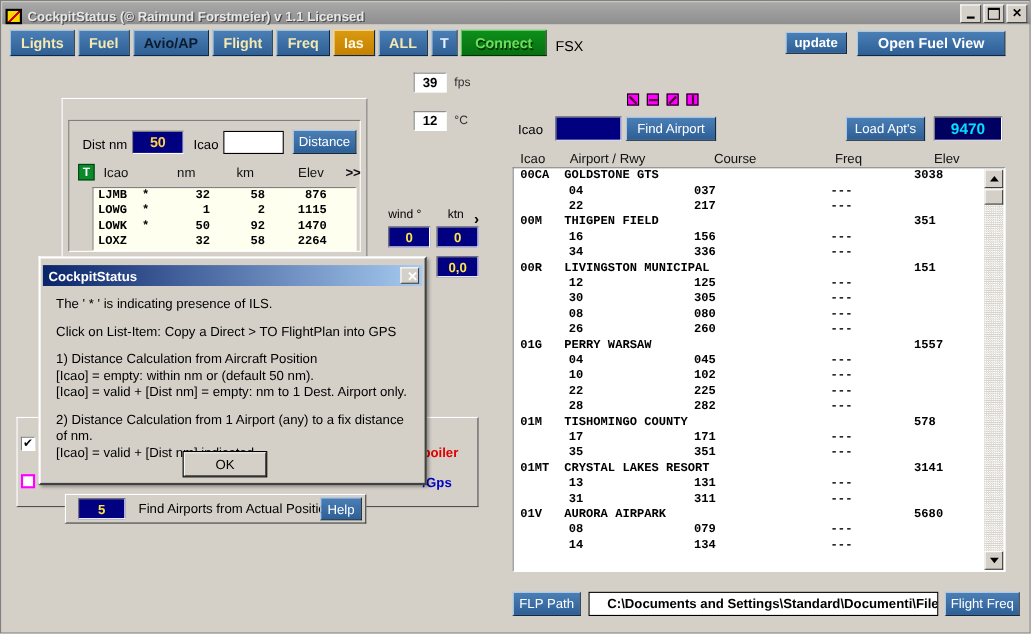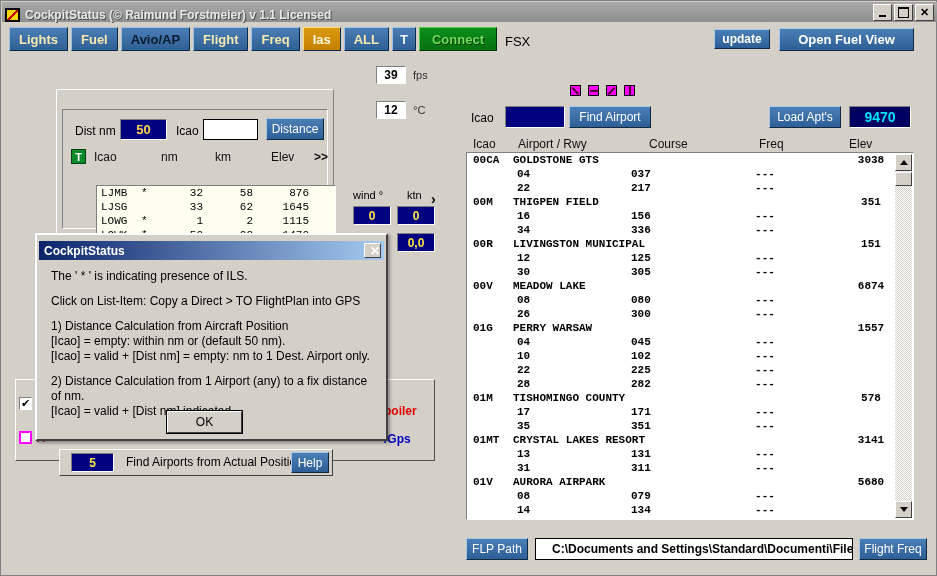--- a/index.html
+++ b/index.html
@@ -106,26 +106,26 @@
      box-sizing:border-box;background:#fff;border:1px solid #000;}
   #ad-distbtn{position:absolute;left:203px;top:8px;width:58px;height:22px;
      font-size:12px;font-weight:normal;}
   #ad-tbadge{position:absolute;left:8px;top:39px;width:15px;height:15px;
      background:#0a8a2a;color:#fff;font-weight:bold;font-size:11px;
      display:flex;align-items:center;justify-content:center;
      border:1px solid #063f14;box-sizing:border-box;}
   .ad-hdr{position:absolute;top:40px;font-size:12px;color:#111;}
   #ad-h1{left:31px;} #ad-h2{left:98px;} #ad-h3{left:152px;} #ad-h4{left:208px;}
   #ad-h5{left:251px;font-weight:bold;}
-  #ad-list{position:absolute;left:21px;top:75px;width:240px;height:58px;
+  #ad-list{position:absolute;left:21px;top:60px;width:240px;height:58px;
      background:#fffff0;box-sizing:border-box;overflow:hidden;
      border-top:1px solid #808080;border-left:1px solid #808080;
      border-right:1px solid #fff;border-bottom:1px solid #fff;
      font-family:"Liberation Mono","DejaVu Sans Mono",monospace;
-     font-size:11px;font-weight:normal;margin-left:12px;}
+     font-size:11px;font-weight:bold;}
   #ad-list .r{position:relative;height:14px;line-height:14px;white-space:pre;}
   #ad-list .c-icao{position:absolute;left:4px;}
   #ad-list .c-ils{position:absolute;left:44px;}
   #ad-list .c-nm{position:absolute;left:68px;width:38px;text-align:right;}
   #ad-list .c-km{position:absolute;left:118px;width:38px;text-align:right;}
   #ad-list .c-elev{position:absolute;left:168px;width:44px;text-align:right;}
 
   
   #windbox{position:absolute;left:352px;top:188px;width:85px;}
   #wind-lab{position:absolute;left:0px;top:0px;font-size:11px;}
@@ -189,21 +189,21 @@
      border-right:1px solid #fff;border-bottom:1px solid #fff;}
   #ap-rows{position:absolute;left:0;top:0;width:428px;
      font-family:"Liberation Mono","DejaVu Sans Mono",monospace;
      font-size:11px;font-weight:bold;}
   #ap-rows .ar{position:relative;height:14px;line-height:14px;white-space:pre;}
   #ap-rows .a-icao{position:absolute;left:6px;}
   #ap-rows .a-name{position:absolute;left:46px;}
   #ap-rows .a-rwy{position:absolute;left:50px;}
   #ap-rows .a-crs{position:absolute;left:164px;width:36px;text-align:left;}
   #ap-rows .a-freq{position:absolute;left:280px;width:36px;text-align:center;}
-  #ap-rows .a-elev{position:absolute;left:380px;width:48px;text-align:center;}
+  #ap-rows .a-elev{position:absolute;left:364px;width:48px;text-align:left;}
 
   
   #ap-scroll{position:absolute;right:1px;top:1px;width:17px;bottom:1px;
      background:#d4d0c8;}
   #ap-scroll .track{position:absolute;left:0;right:0;top:17px;bottom:17px;
      background:repeating-conic-gradient(#fff 0% 25%, #d4d0c8 0% 50%) 0 0/2px 2px;}
   .sbtn{position:absolute;left:0;width:17px;height:17px;background:#d4d0c8;
      box-sizing:border-box;
      border-top:1px solid #fff;border-left:1px solid #fff;
      border-right:1px solid #404040;border-bottom:1px solid #404040;
@@ -318,21 +318,20 @@
       <div class="bluebtn" id="ad-distbtn">Distance</div>
 
       <div id="ad-tbadge">T</div>
       <div class="ad-hdr" id="ad-h1">Icao</div>
       <div class="ad-hdr" id="ad-h2">nm</div>
       <div class="ad-hdr" id="ad-h3">km</div>
       <div class="ad-hdr" id="ad-h4">Elev</div>
       <div class="ad-hdr" id="ad-h5">&gt;&gt;</div>
       <div id="ad-list">
           <div class="r"><span class="c-icao">LJMB</span><span class="c-ils">*</span><span class="c-nm">32</span><span class="c-km">58</span><span class="c-elev">876</span></div>
-          <div class="r"><span class="c-icao">LJSG</span><span class="c-ils"></span><span class="c-nm">33</span><span class="c-km">62</span><span class="c-elev">1645</span></div>
           <div class="r"><span class="c-icao">LOWG</span><span class="c-ils">*</span><span class="c-nm">1</span><span class="c-km">2</span><span class="c-elev">1115</span></div>
           <div class="r"><span class="c-icao">LOWK</span><span class="c-ils">*</span><span class="c-nm">50</span><span class="c-km">92</span><span class="c-elev">1470</span></div>
           <div class="r"><span class="c-icao">LOXZ</span><span class="c-ils"></span><span class="c-nm">32</span><span class="c-km">58</span><span class="c-elev">2264</span></div>
         </div>
     </div>
   </div>
 
   <div id="windbox">
     <span id="wind-lab">wind °</span>
     <span id="ktn-lab">ktn</span>
@@ -370,23 +369,22 @@
     <div id="ap-rows">
         <div class="ar"><span class="a-icao">00CA</span><span class="a-name">GOLDSTONE GTS</span><span class="a-elev">3038</span></div>
         <div class="ar"><span class="a-rwy">04</span><span class="a-crs">037</span><span class="a-freq">---</span></div>
         <div class="ar"><span class="a-rwy">22</span><span class="a-crs">217</span><span class="a-freq">---</span></div>
         <div class="ar"><span class="a-icao">00M</span><span class="a-name">THIGPEN FIELD</span><span class="a-elev">351</span></div>
         <div class="ar"><span class="a-rwy">16</span><span class="a-crs">156</span><span class="a-freq">---</span></div>
         <div class="ar"><span class="a-rwy">34</span><span class="a-crs">336</span><span class="a-freq">---</span></div>
         <div class="ar"><span class="a-icao">00R</span><span class="a-name">LIVINGSTON MUNICIPAL</span><span class="a-elev">151</span></div>
         <div class="ar"><span class="a-rwy">12</span><span class="a-crs">125</span><span class="a-freq">---</span></div>
         <div class="ar"><span class="a-rwy">30</span><span class="a-crs">305</span><span class="a-freq">---</span></div>
-        <div class="ar"><span class="a-icao">00V</span><span class="a-name">MEADOW LAKE</span><span class="a-elev">6874</span></div>
         <div class="ar"><span class="a-rwy">08</span><span class="a-crs">080</span><span class="a-freq">---</span></div>
-        <div class="ar"><span class="a-rwy">26</span><span class="a-crs">300</span><span class="a-freq">---</span></div>
+        <div class="ar"><span class="a-rwy">26</span><span class="a-crs">260</span><span class="a-freq">---</span></div>
         <div class="ar"><span class="a-icao">01G</span><span class="a-name">PERRY WARSAW</span><span class="a-elev">1557</span></div>
         <div class="ar"><span class="a-rwy">04</span><span class="a-crs">045</span><span class="a-freq">---</span></div>
         <div class="ar"><span class="a-rwy">10</span><span class="a-crs">102</span><span class="a-freq">---</span></div>
         <div class="ar"><span class="a-rwy">22</span><span class="a-crs">225</span><span class="a-freq">---</span></div>
         <div class="ar"><span class="a-rwy">28</span><span class="a-crs">282</span><span class="a-freq">---</span></div>
         <div class="ar"><span class="a-icao">01M</span><span class="a-name">TISHOMINGO COUNTY</span><span class="a-elev">578</span></div>
         <div class="ar"><span class="a-rwy">17</span><span class="a-crs">171</span><span class="a-freq">---</span></div>
         <div class="ar"><span class="a-rwy">35</span><span class="a-crs">351</span><span class="a-freq">---</span></div>
         <div class="ar"><span class="a-icao">01MT</span><span class="a-name">CRYSTAL LAKES RESORT</span><span class="a-elev">3141</span></div>
         <div class="ar"><span class="a-rwy">13</span><span class="a-crs">131</span><span class="a-freq">---</span></div>

